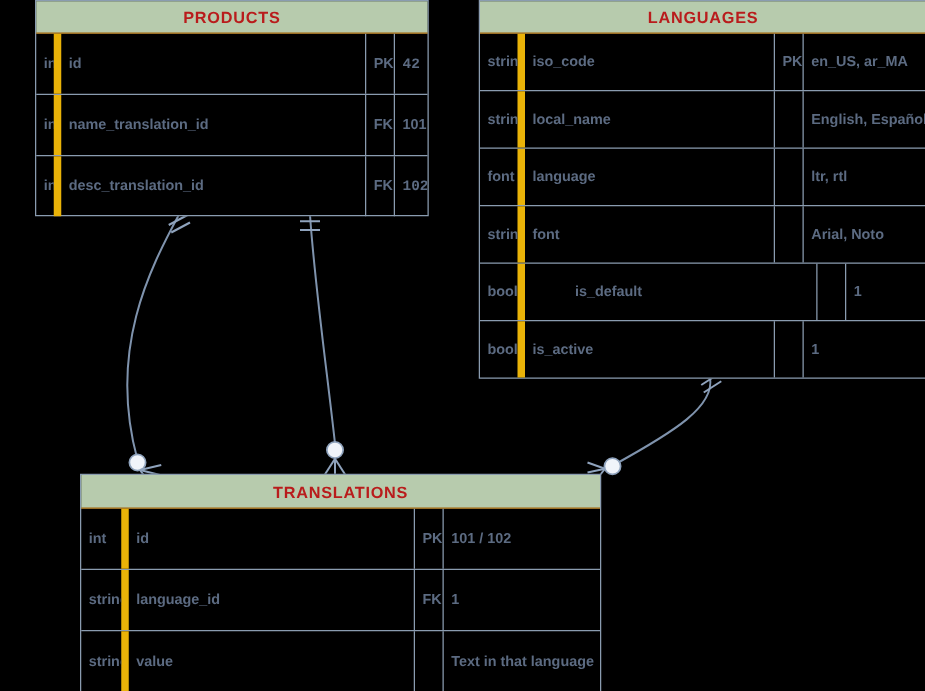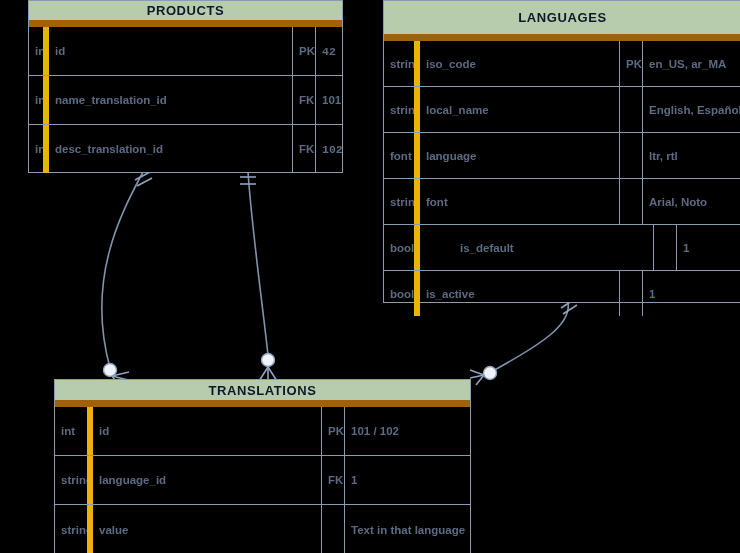--- a/index.html
+++ b/index.html
@@ -17,26 +17,26 @@
   }
   .er-table {
     position: absolute;
     box-sizing: border-box;
     border: 1px solid #8a9cb0;
     background: #000000;
   }
   .er-header {
     box-sizing: border-box;
     background: #b7cbad;
-    color: #0f172a;
+    color: #b91c1c;
     font-weight: bold;
     font-size: 13px;
     letter-spacing: 0.6px;
     text-align: center;
-    border-bottom: 7px solid #a16207;
+    border-bottom: 1px solid #a16207;
     display: flex;
     align-items: center;
     justify-content: center;
     width: 100%;
   }
   .er-row {
     display: flex;
     box-sizing: border-box;
     border-bottom: 1px solid #8a9cb0;
     width: 100%;
@@ -170,21 +170,21 @@
 
     <div class="er-row" style="height:48px;">
       <div class="cell c-type" style="width:20px;">int</div>
       <div class="cell c-name">desc_translation_id</div>
       <div class="cell c-key" style="width:23px;">FK</div>
       <div class="cell c-val" style="width:26px;font-family:Liberation Mono, monospace;">102</div>
     </div>
   </div>
 
   <div class="er-table" style="left:383px; top:0px; width:360px; height:303px;">
-    <div class="er-header" style="height:40px; width:357px;">LANGUAGES</div>
+    <div class="er-header" style="height:26px; width:357px;">LANGUAGES</div>
 
     <div class="er-row" style="height:46px;">
       <div class="cell c-type" style="width:36px;">string</div>
       <div class="cell c-name" style="width:200px; flex:0 0 auto;">iso_code</div>
       <div class="cell c-key" style="width:23px;">PK</div>
       <div class="cell c-val" style="width:98px;">en_US, ar_MA</div>
     </div>
 
     <div class="er-row" style="height:46px;">
       <div class="cell c-type" style="width:36px;">string</div>
@@ -215,21 +215,21 @@
     </div>
 
     <div class="er-row" style="height:45px;">
       <div class="cell c-type" style="width:36px;">bool</div>
       <div class="cell c-name" style="width:200px; flex:0 0 auto;">is_active</div>
       <div class="cell c-key" style="width:23px;"></div>
       <div class="cell c-val" style="width:98px;">1</div>
     </div>
   </div>
 
-  <div class="er-table" style="left:54px; top:379px; width:417px; height:175px;">
+  <div class="er-table" style="left:64px; top:379px; width:417px; height:175px;">
     <div class="er-header" style="height:27px;">TRANSLATIONS</div>
 
     <div class="er-row" style="height:49px;">
       <div class="cell c-type" style="width:38px;">int</div>
       <div class="cell c-name">id</div>
       <div class="cell c-key" style="width:23px;">PK</div>
       <div class="cell c-val" style="width:125px;">101 / 102</div>
     </div>
 
     <div class="er-row" style="height:49px;">

